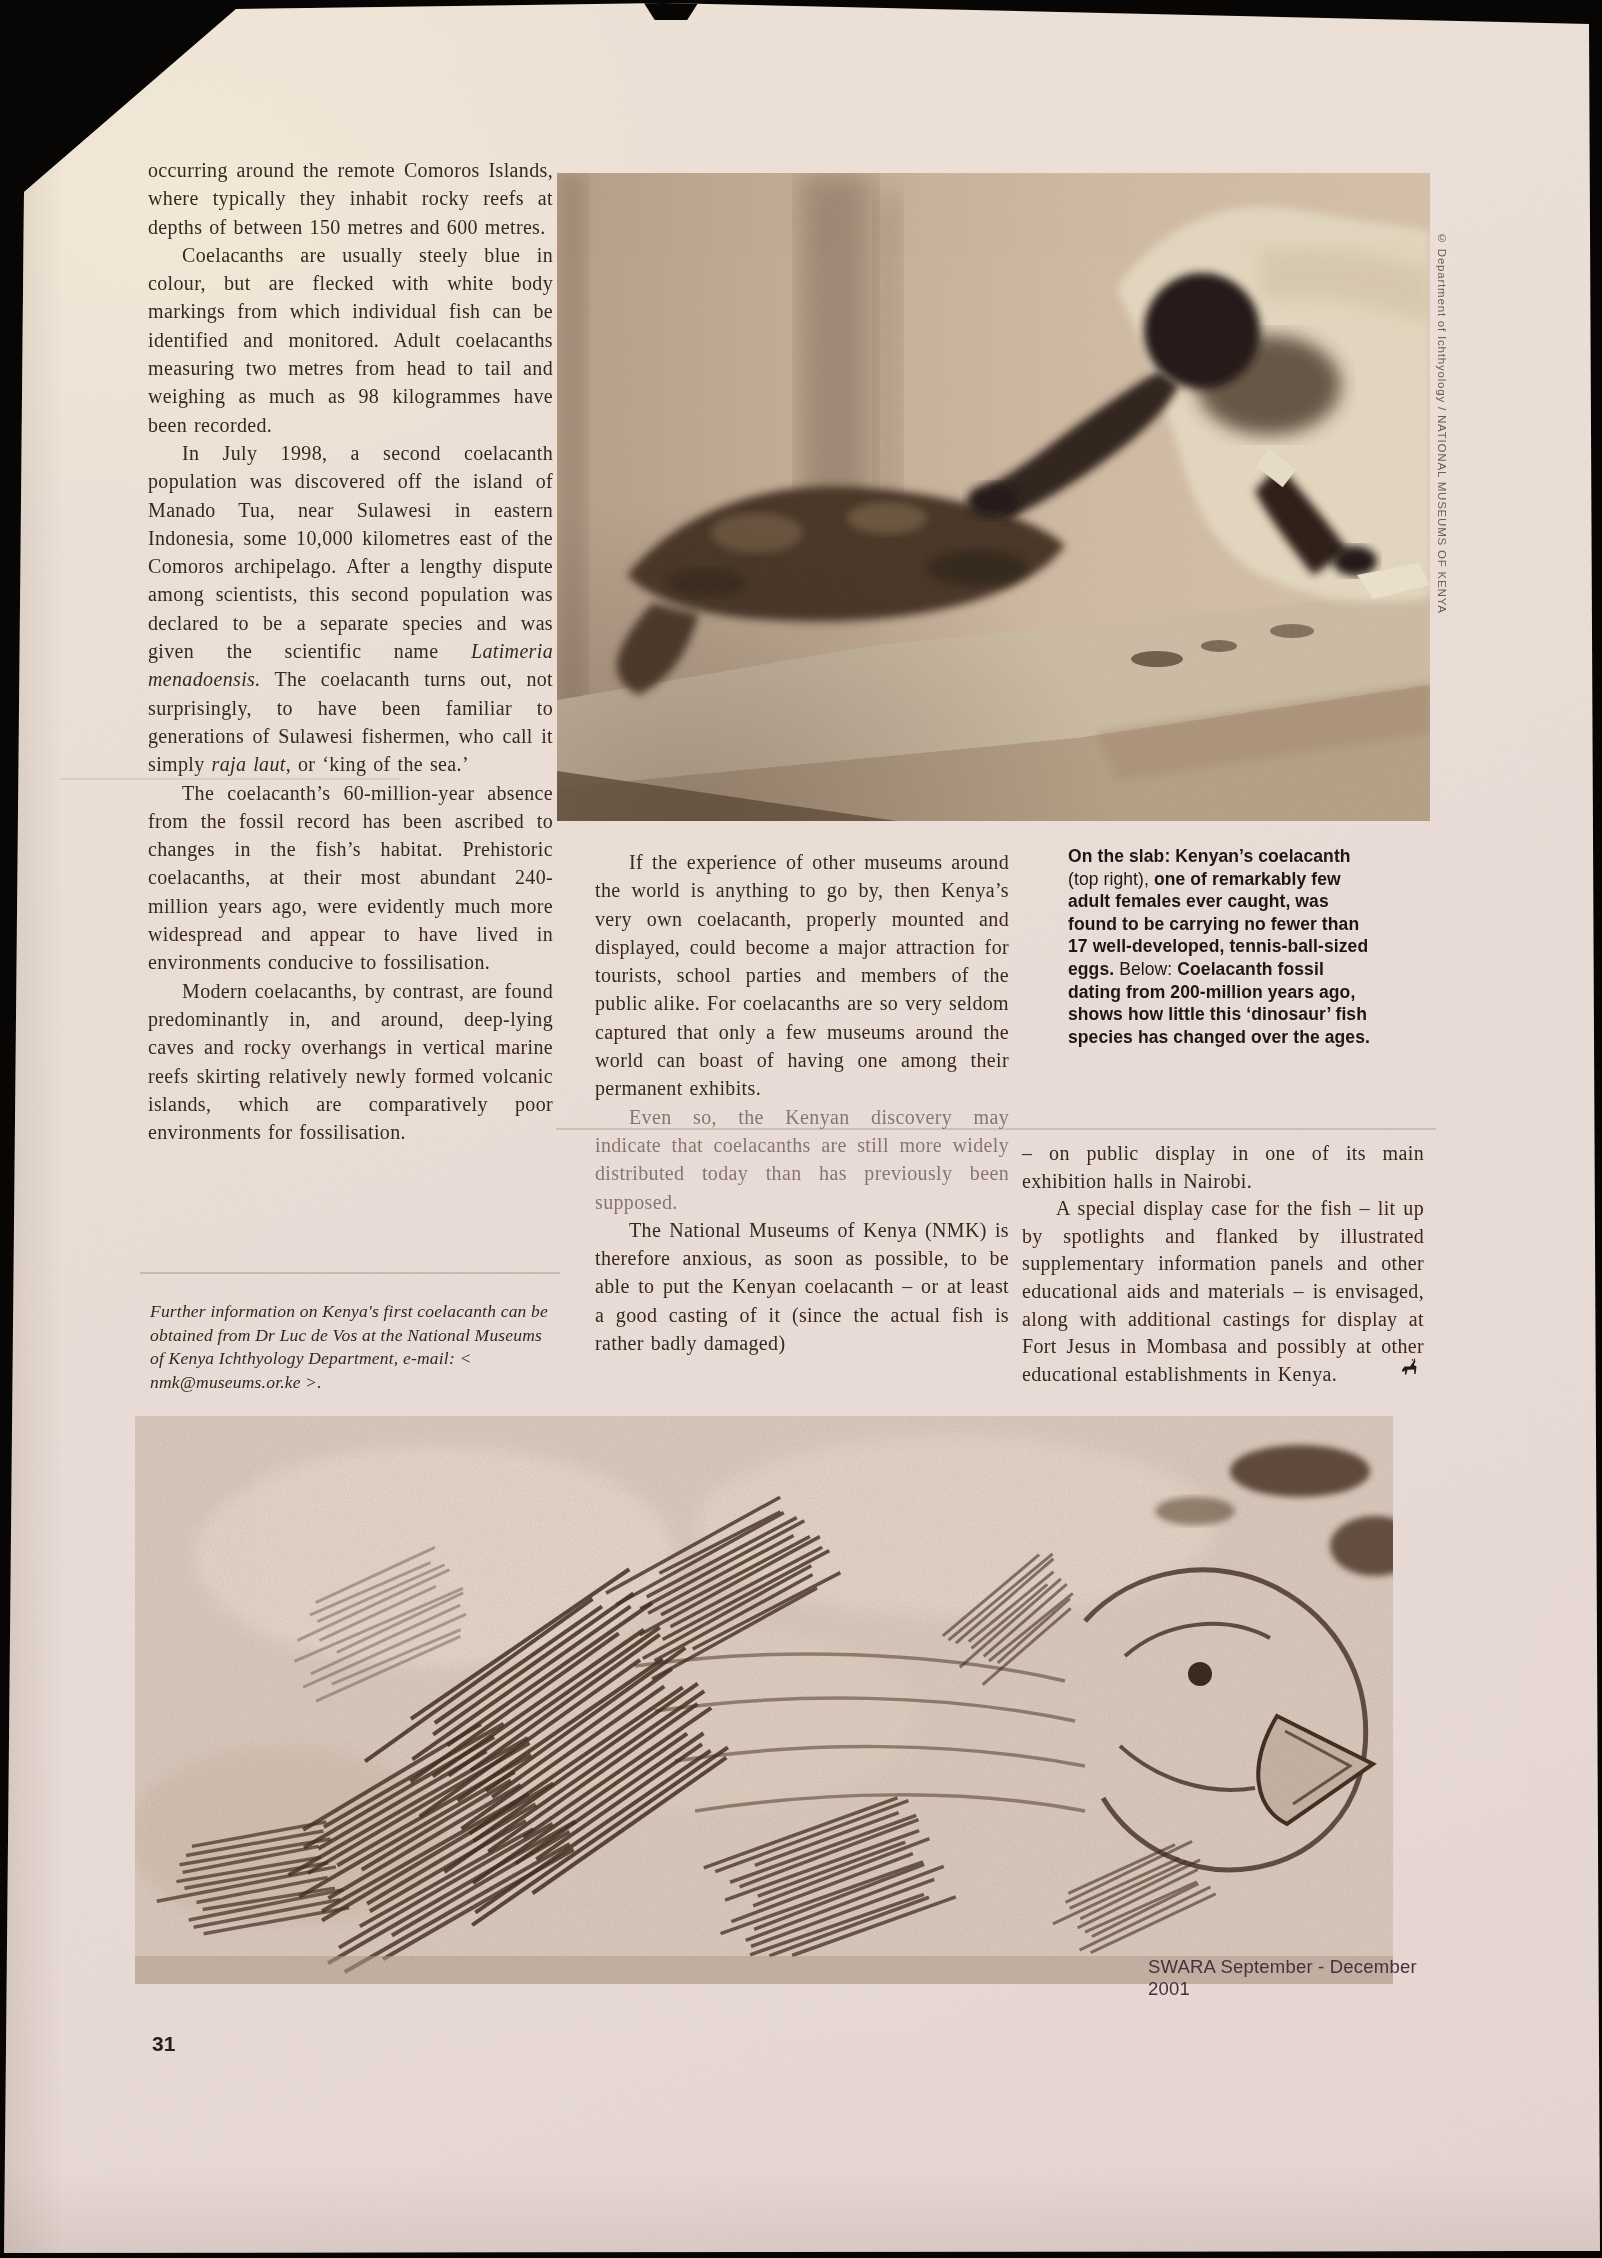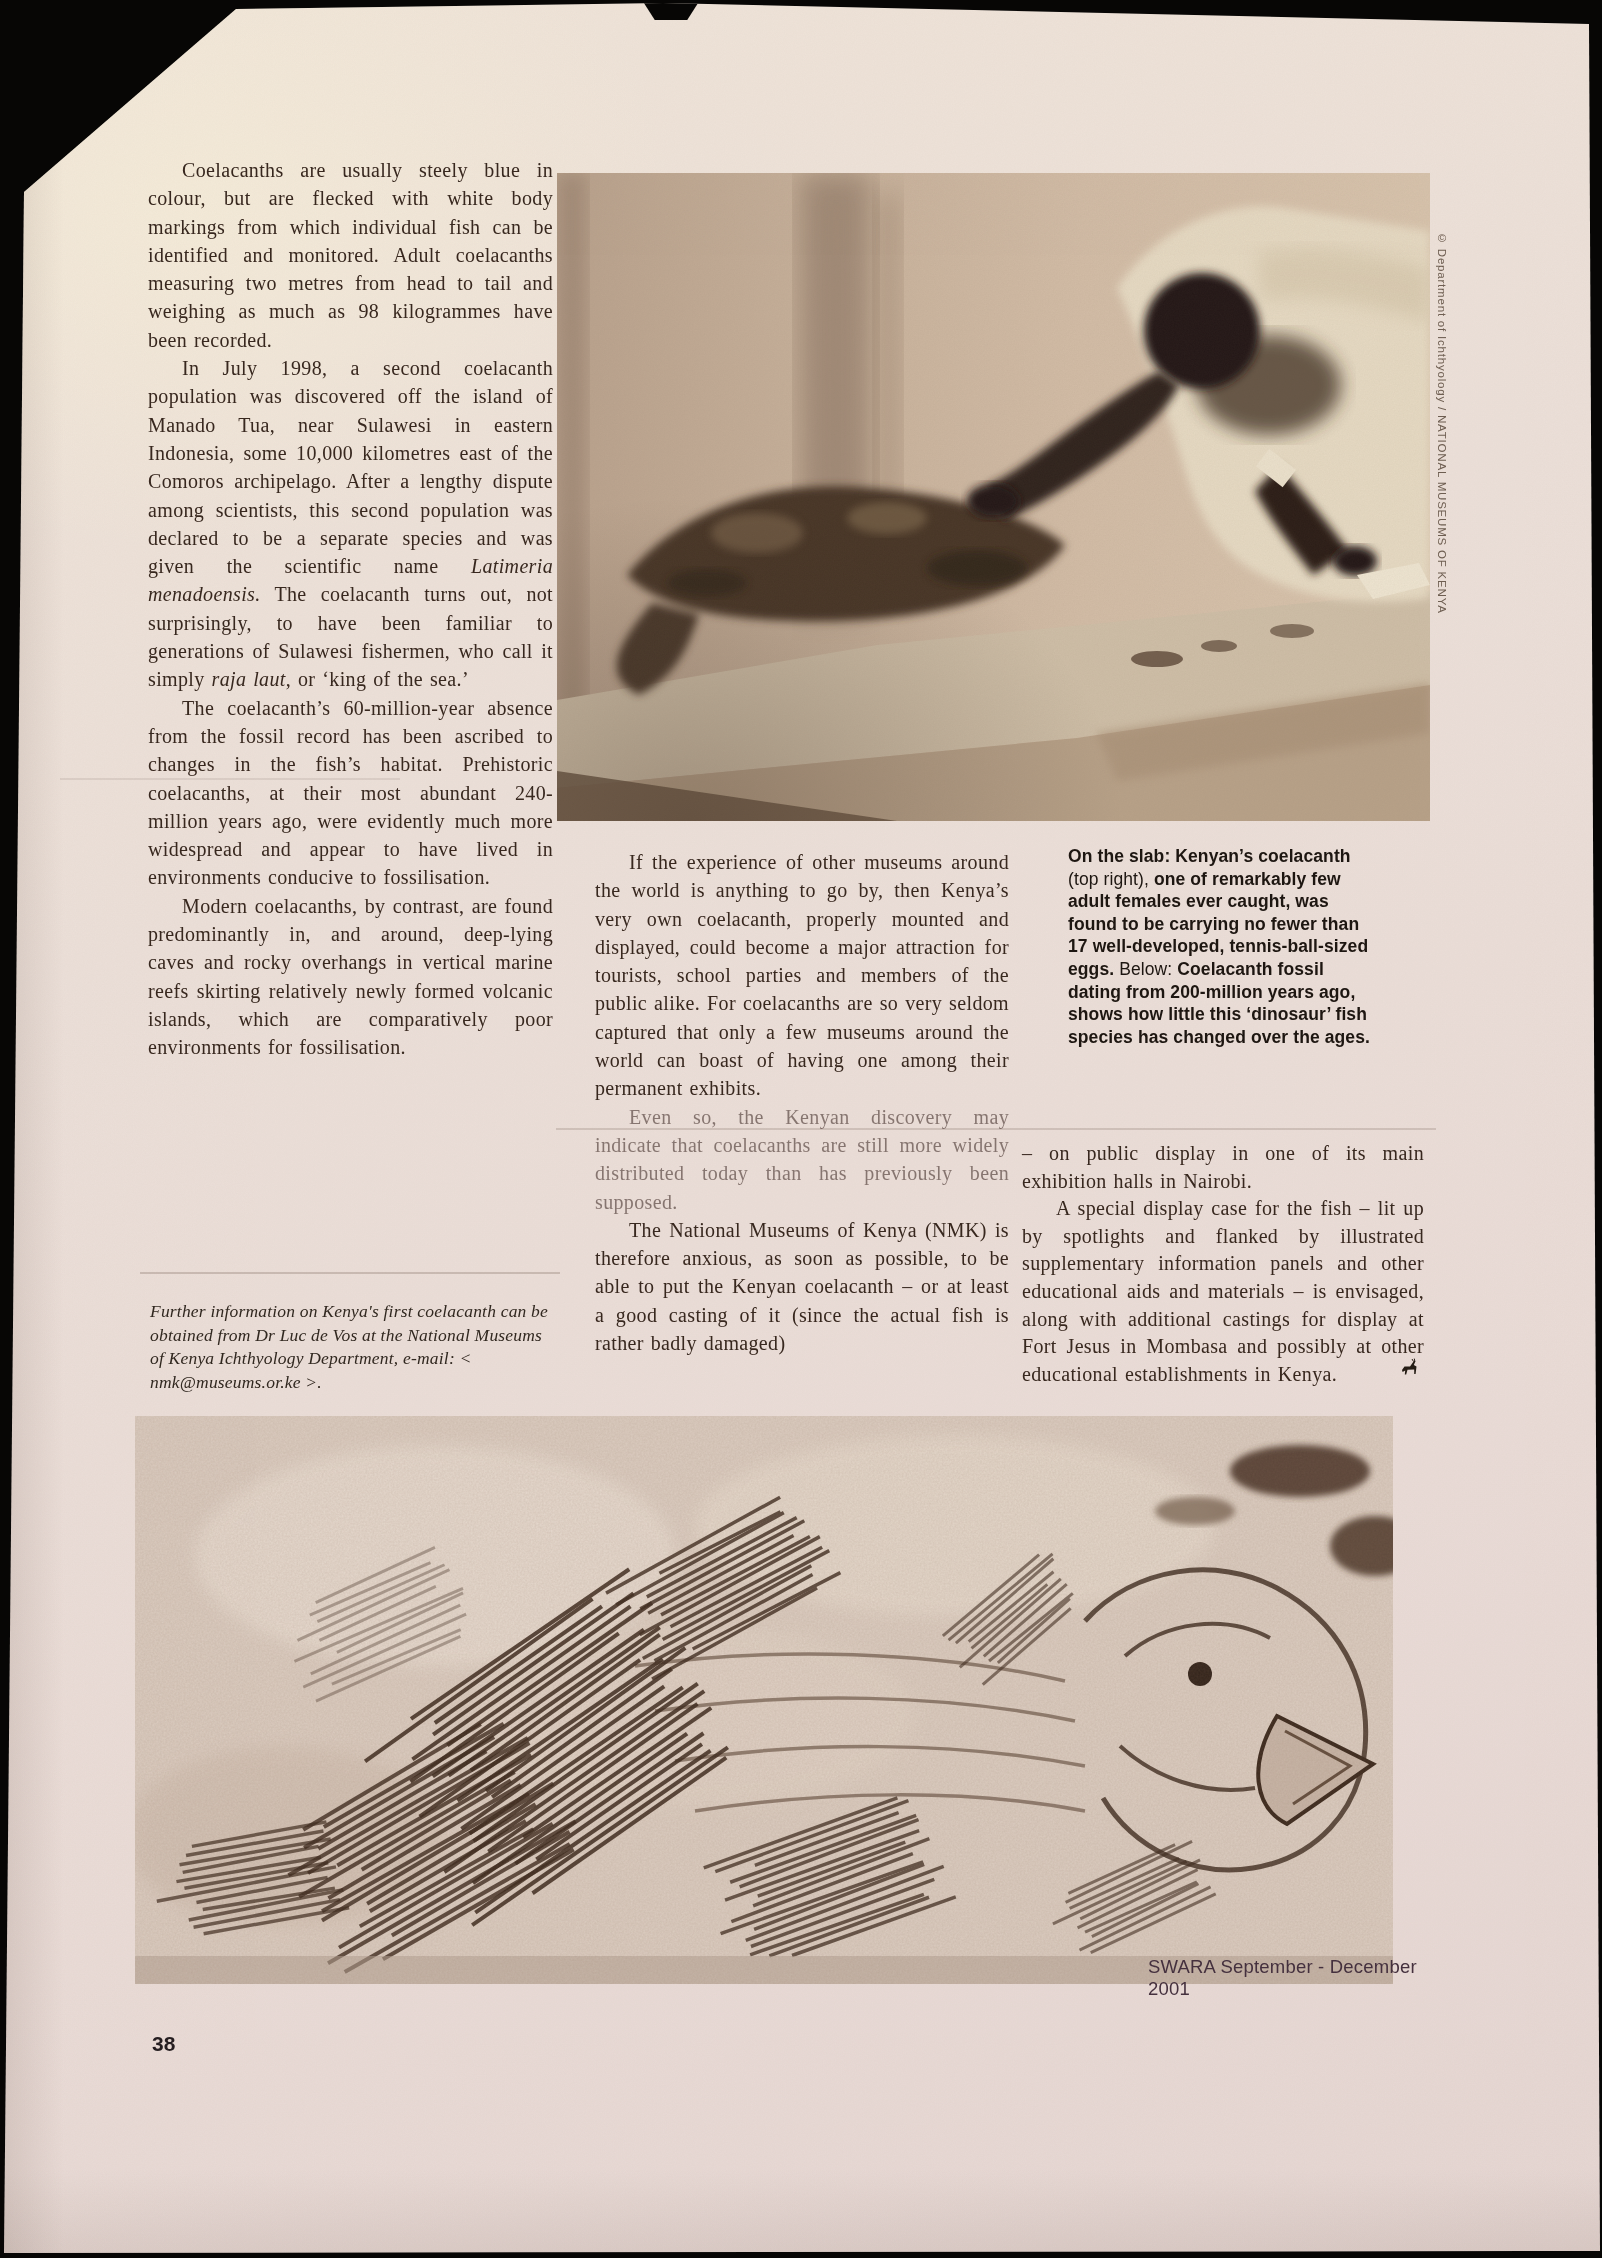--- a/index.html
+++ b/index.html
@@ -151,20 +151,21 @@
           <stop offset=".5" stop-color="#3a2c20" stop-opacity="0"></stop>
         </radialGradient>
         <rect width="873" height="648" fill="url(#vig)"></rect>
         <rect width="873" height="648" filter="url(#grainF)" opacity=".16"></rect>
       </svg>
     </div>
 
     <div class="credit" style="left:1436px;top:232px;">© Department of Ichthyology / NATIONAL MUSEUMS OF KENYA</div>
 
     <div class="serifcol" style="left:148px;top:156px;width:405px;">
+      <p>occurring around the remote Comoros Islands, where typically they inhabit rocky reefs at depths of between 150 metres and 600 metres.</p>
       <p class="ind">Coelacanths are usually steely blue in colour, but are flecked with white body markings from which individual fish can be identified and monitored. Adult coelacanths measuring two metres from head to tail and weighing as much as 98 kilogrammes have been recorded.</p>
       <p class="ind"><span>In July 1998, a second coelacanth population was discovered off the island of Manado Tua, near Sulawesi in eastern Indonesia, some 10,000 kilometres east of the Comoros archipelago. After a lengthy dispute among scientists, this second population was declared to be a separate species and was given the scientific name </span><i class="sp">Latimeria menadoensis.</i><span> The coelacanth turns out, not surprisingly, to have been familiar to generations of Sulawesi fishermen, who call it simply </span><i class="sp">raja laut</i><span>, or ‘king of the sea.’</span></p>
       <p class="ind">The coelacanth’s 60-million-year absence from the fossil record has been ascribed to changes in the fish’s habitat. Prehistoric coelacanths, at their most abundant 240-million years ago, were evidently much more widespread and appear to have lived in environments conducive to fossilisation.</p>
       <p class="ind">Modern coelacanths, by contrast, are found predominantly in, and around, deep-lying caves and rocky overhangs in vertical marine reefs skirting relatively newly formed volcanic islands, which are comparatively poor environments for fossilisation.</p>
     </div>
 
     <div class="crease" style="left:140px;top:1272px;width:420px;"></div>
     <div class="contact-note" style="left:150px;top:1300px;width:400px;">Further information on Kenya's first coelacanth can be obtained from Dr Luc de Vos at the National Museums of Kenya Ichthyology Department, e-mail: &lt; nmk@museums.or.ke &gt;.</div>
 
     <div class="serifcol" style="left:595px;top:848px;width:414px;">
@@ -368,21 +369,21 @@
               <line x1="-72.12594795446421" y1="31.5" x2="67.68437714817992" y2="34.061272902574274"></line>
               <line x1="-93.6079208776755" y1="40.5" x2="64.71870162233245" y2="40.10517368407454"></line>
             </g>
           </g>
 
         <rect y="540" width="1258" height="28" fill="#b5a294" opacity=".55"></rect>
         <rect width="1258" height="568" filter="url(#grainG)" opacity=".28"></rect>
       </svg>
     </div>
 
-    <div class="pagenum">38</div>
+    <div class="pagenum">31</div>
     <div class="issue">SWARA September - December 2001</div>
 
     <svg class="grain" width="1602" height="2258" xmlns="http://www.w3.org/2000/svg">
       <filter id="pgrain">
         <feTurbulence type="fractalNoise" baseFrequency="0.9" numOctaves="2" result="n"></feTurbulence>
         <feColorMatrix in="n" type="matrix" values="0 0 0 0 0.3  0 0 0 0 0.22  0 0 0 0 0.18  0 0 0 0.18 0"></feColorMatrix>
       </filter>
       <rect width="1602" height="2258" filter="url(#pgrain)" opacity=".35"></rect>
     </svg>
 

